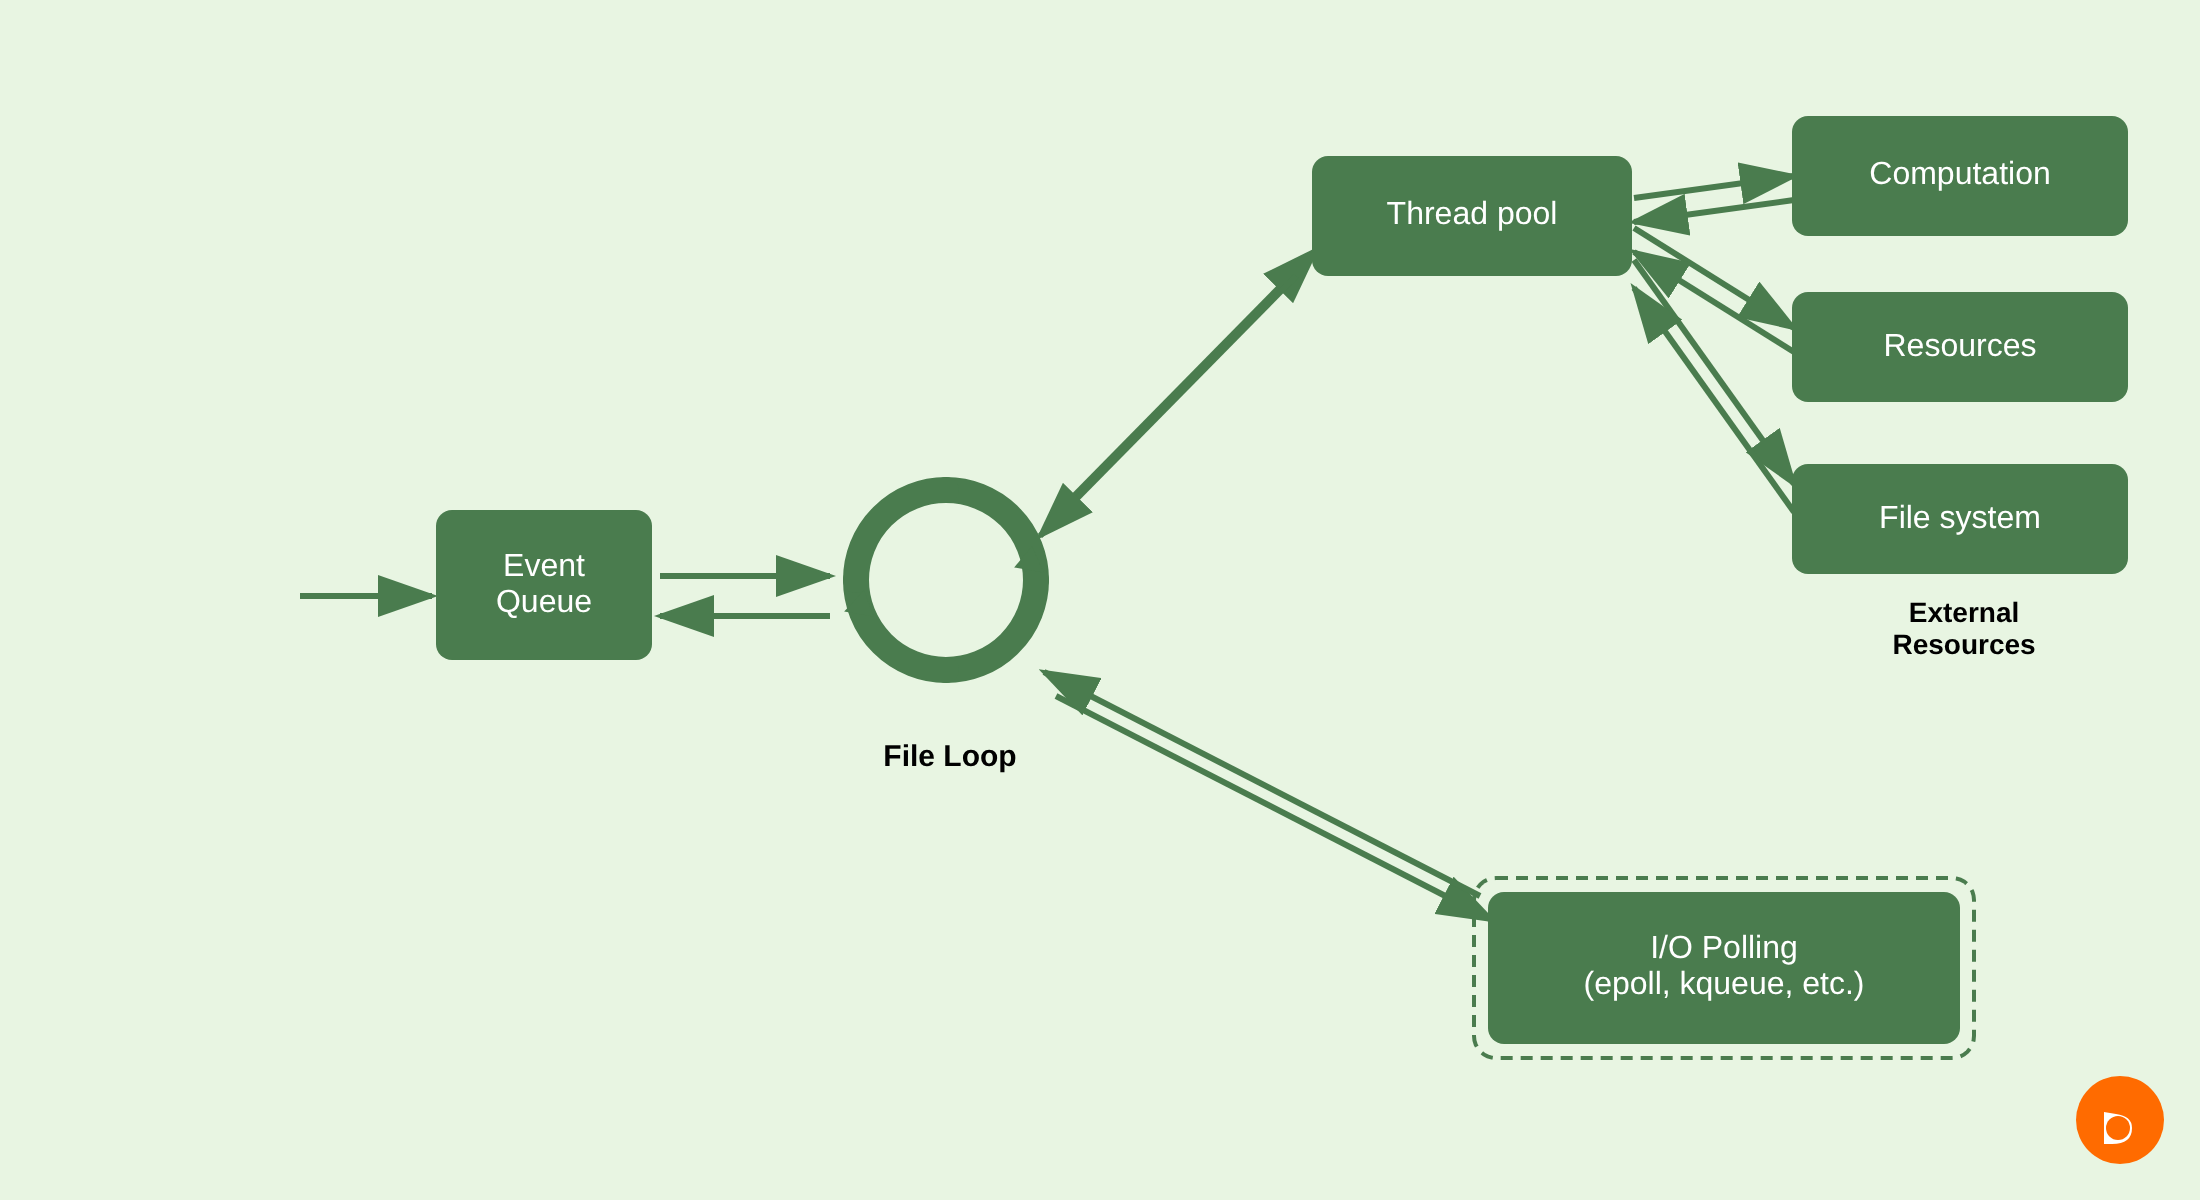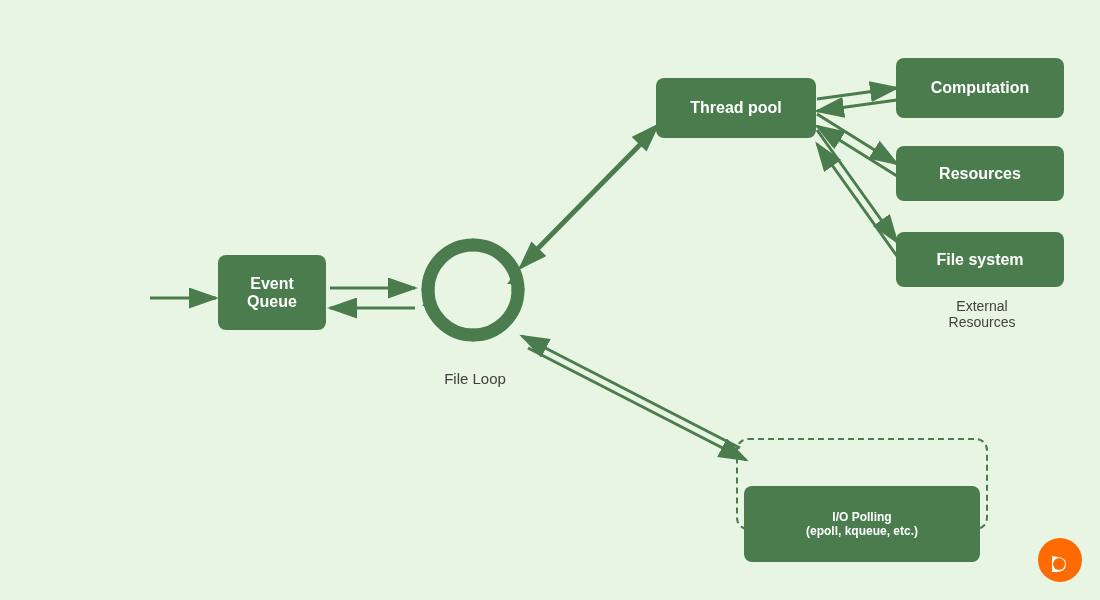--- a/index.html
+++ b/index.html
@@ -23,21 +23,21 @@
     .box {
       position: absolute;
       background-color: #4a7c4e;
       color: white;
       border-radius: 8px;
       display: flex;
       align-items: center;
       justify-content: center;
       text-align: center;
       font-size: 16px;
-      font-weight: 700;
+      font-weight: 400;
       padding: 10px 24px;
     }
 
     .dashed-wrapper {
       position: absolute;
       border: 2.5px dashed #4a7c4e;
       border-radius: 12px;
       padding: 6px;
     }
 
@@ -53,22 +53,22 @@
 
     
     .event-loop-circle {
       position: absolute;
       width: 130px;
       height: 130px;
     }
 
     .label-text {
       position: absolute;
-      color: #404040;
-      font-weight: 400;
+      color: #000000;
+      font-weight: 700;
       font-size: 15px;
       text-align: center;
     }
 
     
     .logo {
       position: absolute;
       bottom: 18px;
       right: 18px;
       width: 44px;
@@ -148,21 +148,21 @@
 
   <div class="box" style="left:896px; top:146px; width:168px; height:55px;">Resources</div>
 
   <div class="box" style="left:896px; top:232px; width:168px; height:55px;">File system</div>
 
   <div class="label-text" style="left:898px; top:298px; width:168px; font-size:14px;">
     External<br>Resources
   </div>
 
   <div class="dashed-wrapper" style="left:736px; top:438px; width:252px; height:92px;">
-    <div class="box" style="position:relative; left:0; top:0; width:100%; height:100%; font-size:12px;margin-top:40px;">
+    <div class="box" style="position:relative; left:0; top:0; width:100%; height:100%; font-size:16px;">
       I/O Polling<br>(epoll, kqueue, etc.)
     </div>
   </div>
 
   <div class="logo">
     <svg viewBox="0 0 44 44" width="44" height="44">
       <circle cx="22" cy="22" r="22" fill="#ff6b00"></circle>
 
       <path d="M 14 10 L 14 34 Q 14 34 18 34 Q 28 34 28 26 Q 28 20 20 19 L 14 18 L 14 10" fill="white" stroke="none"></path>
       <circle cx="21" cy="26" r="6" fill="#ff6b00"></circle>

